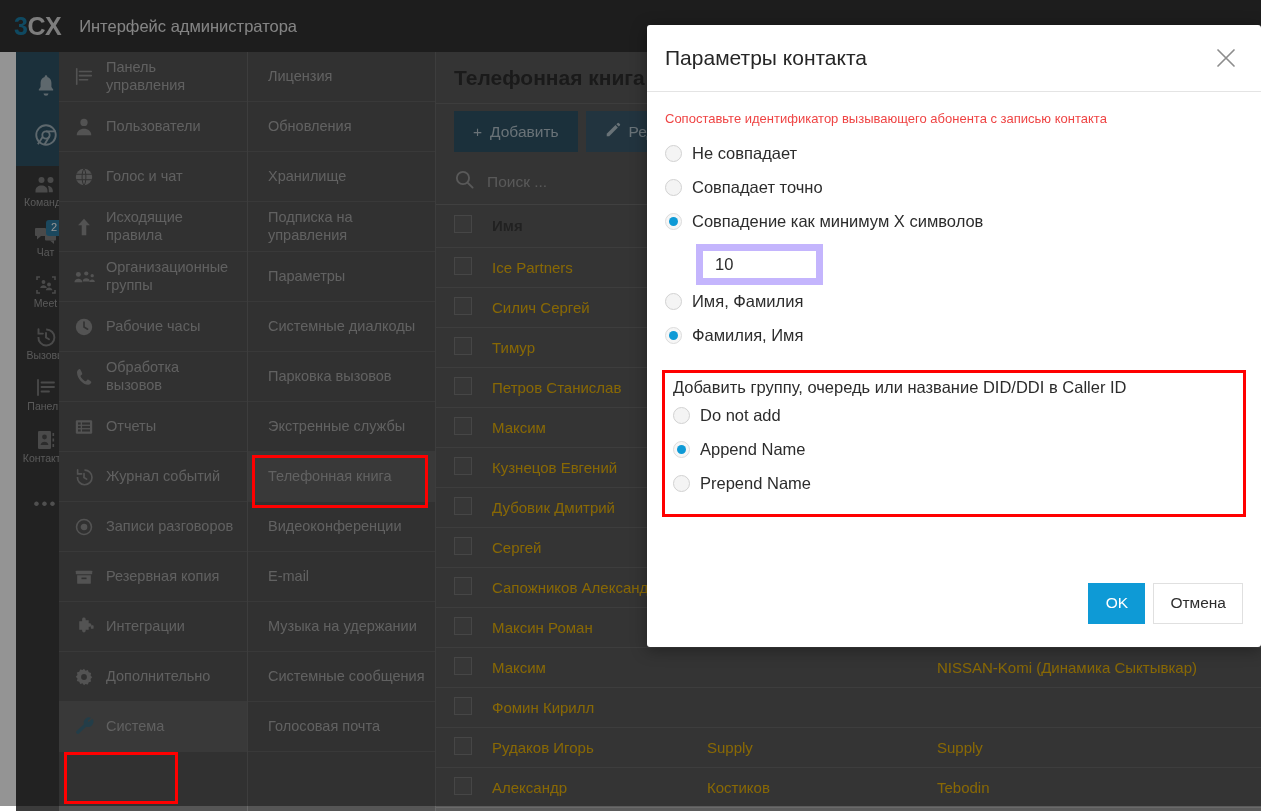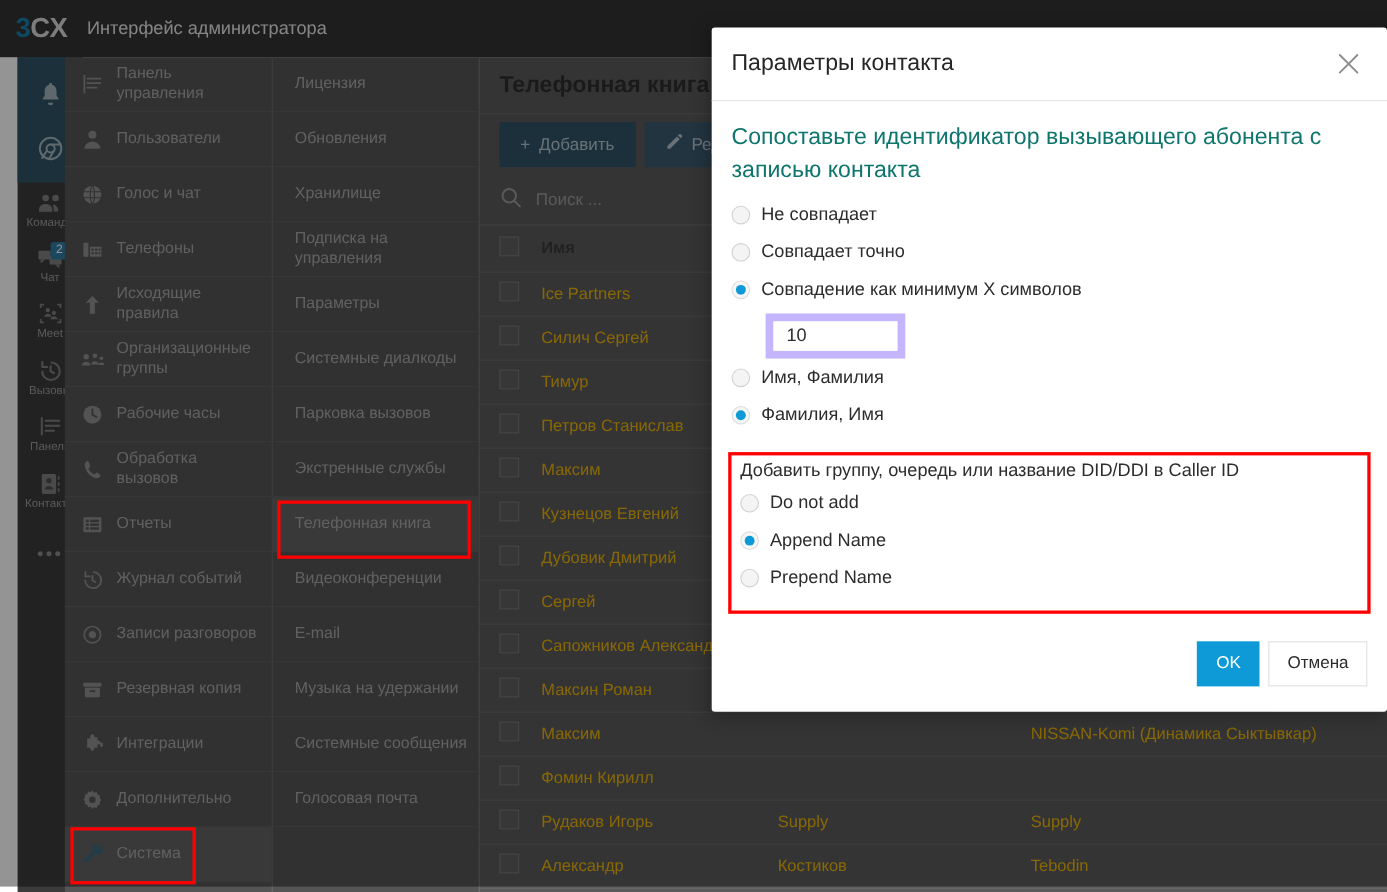--- a/index.html
+++ b/index.html
@@ -228,22 +228,22 @@
     width: 34px; height: 34px;
     display: flex; align-items: center; justify-content: center;
     color: #888; 
   }
   .modal-body {
     flex: 1;
     padding: 18px 18px 0 18px;
     position: relative;
   }
   .field-desc {
-    font-size: 21px;
-    color: #0f766e;
+    font-size: 13px;
+    color: #ef4444;
     line-height: 1.44;
     margin-bottom: 8px;
     max-width: 540px;
   }
   .radio-row {
     display: flex; align-items: center;
     gap: 10px;
     height: 34px;
   }
   .radio {
@@ -437,35 +437,20 @@
         <span class="nav-label">Пользователи</span>
       </div>
       <div class="nav-item">
         <span class="nav-ico">
             <svg width="20" height="20" viewBox="0 0 22 22" fill="#a6a6a6">
               <circle cx="11" cy="11" r="9"></circle>
               <path d="M11 2c-2.8 2.5-2.8 15.5 0 18M11 2c2.8 2.5 2.8 15.5 0 18M2.4 8h17.2M2.4 14h17.2" stroke="#555" stroke-width="1.1" fill="none"></path>
             </svg>
           </span>
         <span class="nav-label">Голос и чат</span>
-      </div>
-      <div class="nav-item">
-        <span class="nav-ico">
-            <svg width="20" height="20" viewBox="0 0 22 22" fill="#a6a6a6">
-              <rect x="2" y="4" width="5" height="14" rx="1"></rect>
-              <path d="M8.5 8h11.5v10H8.5z"></path>
-              <rect x="10" y="10" width="2.4" height="2" fill="#555"></rect>
-              <rect x="13.6" y="10" width="2.4" height="2" fill="#555"></rect>
-              <rect x="17.2" y="10" width="1.8" height="2" fill="#555"></rect>
-              <rect x="10" y="13.5" width="2.4" height="2" fill="#555"></rect>
-              <rect x="13.6" y="13.5" width="2.4" height="2" fill="#555"></rect>
-              <rect x="17.2" y="13.5" width="1.8" height="2" fill="#555"></rect>
-            </svg>
-          </span>
-        <span class="nav-label">Телефоны</span>
       </div>
       <div class="nav-item">
         <span class="nav-ico">
             <svg width="20" height="20" viewBox="0 0 22 22" fill="#a6a6a6">
               <path d="M11 2 4.5 9H8.5v11h5V9h4z"></path>
             </svg>
           </span>
         <span class="nav-label">Исходящие правила</span>
       </div>
       <div class="nav-item">

